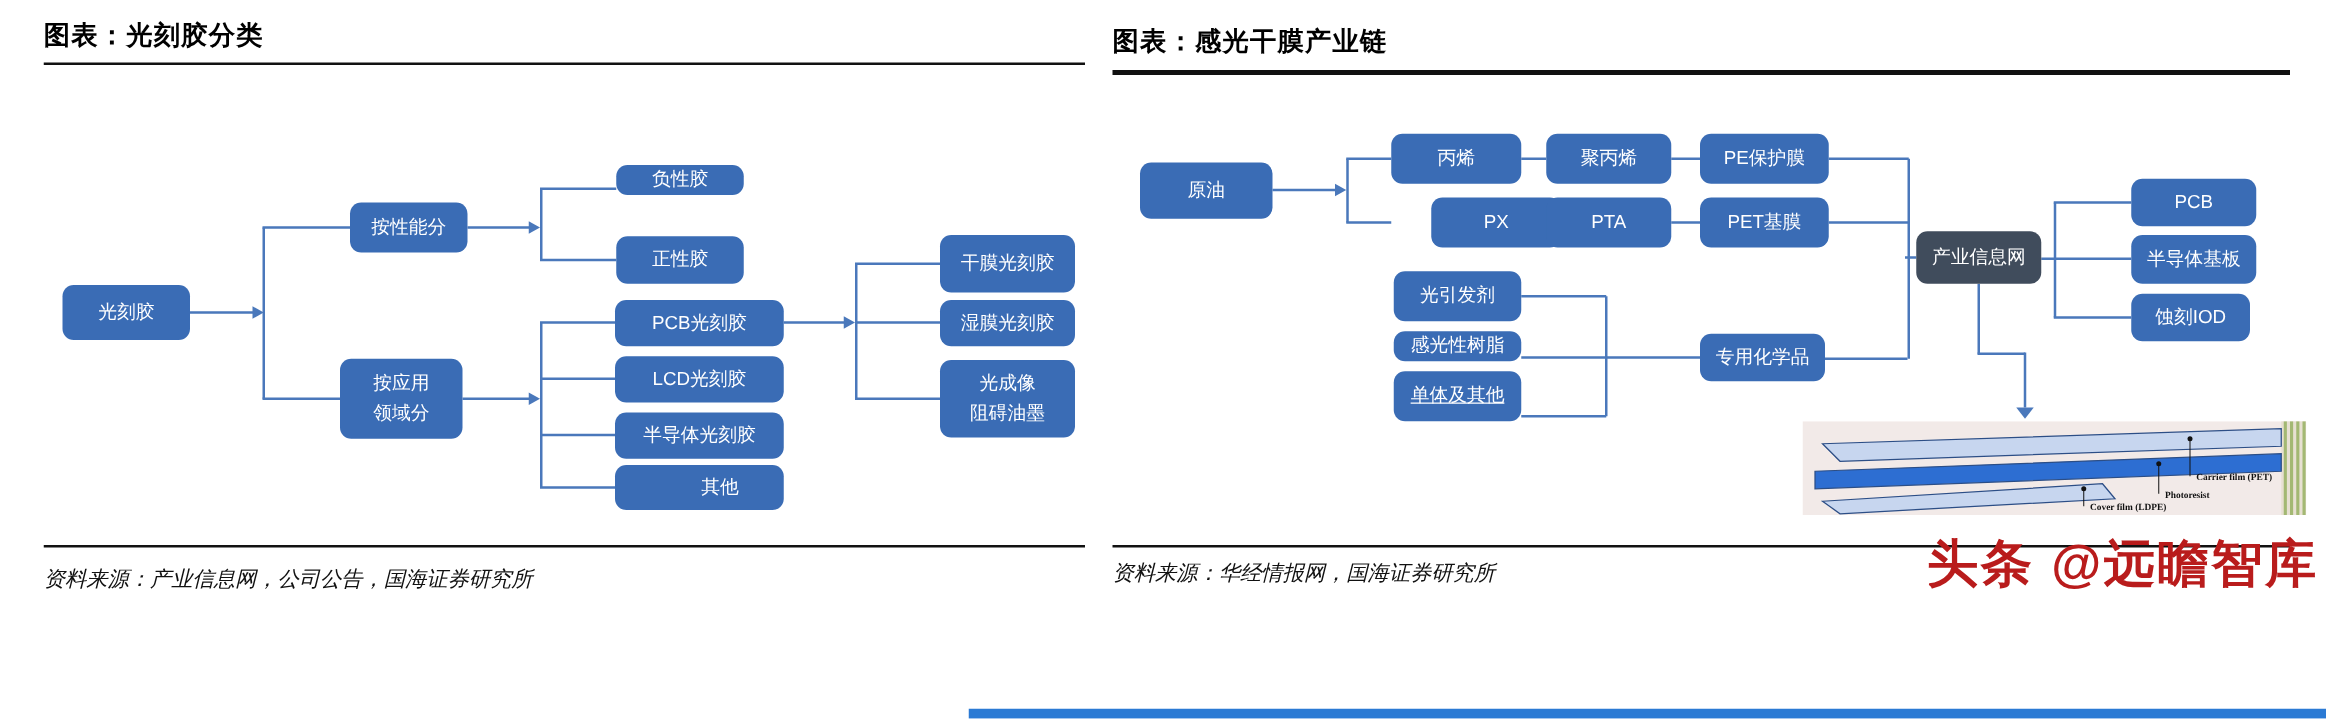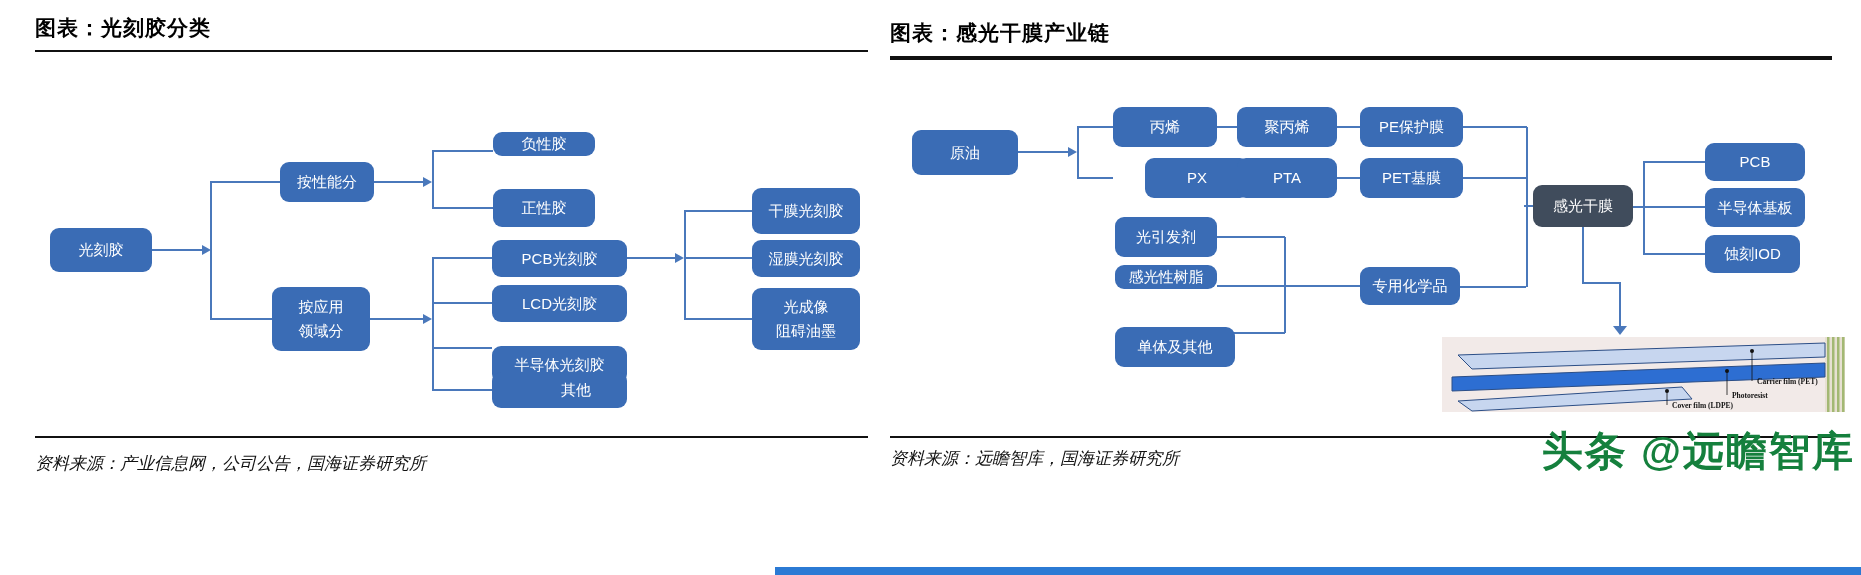--- a/index.html
+++ b/index.html
@@ -12,21 +12,21 @@
         font-size:15px;line-height:1.6;white-space:pre-line;box-sizing:border-box;}
   .node.dark{background:#404c5c;}
   .cline{position:absolute;background:#4a78bb;}
   .cline.h{height:1.5px;}
   .cline.v{width:1.5px;}
   .arrow{position:absolute;width:0;height:0;}
   .arrow.right{border-top:5px solid transparent;border-bottom:5px solid transparent;border-left:9px solid #4a78bb;}
   .arrow.down{border-left:7px solid transparent;border-right:7px solid transparent;border-top:9px solid #4a78bb;}
   .source-text{position:absolute;font-family:"Liberation Serif","DejaVu Serif",serif;
                font-style:italic;font-size:17px;color:#111;}
-  #watermark{position:absolute;top:424px;right:6px;font-size:41px;font-weight:900;color:#15803d;
+  #watermark{position:absolute;top:424px;right:6px;font-size:41px;font-weight:900;color:#b91c1c;
              letter-spacing:2px;white-space:nowrap;}
   #bottom-bar{position:absolute;left:775px;top:567px;width:1086px;height:8px;background:#2b7ad4;}
   #film-svg{position:absolute;left:1442px;top:337px;width:403px;height:75px;}
   .film-label{font-family:"Liberation Serif","DejaVu Serif",serif;font-size:7.5px;fill:#111;font-weight:bold;}
   .layer{position:absolute;inset:0;}
 </style>
 </head>
 <body>
 
 <div id="page">
@@ -62,21 +62,21 @@
       <div class="arrow right" style="left: 423px; top: 314px;"></div>
       <div class="arrow right" style="left: 675px; top: 253px;"></div>
       <div class="node" style="left: 50px; top: 228px; width: 102px; height: 44px;">光刻胶</div>
       <div class="node" style="left: 280px; top: 162px; width: 94px; height: 40px;">按性能分</div>
       <div class="node" style="left: 272px; top: 287px; width: 98px; height: 64px;">按应用
 领域分</div>
       <div class="node" style="left: 493px; top: 132px; width: 102px; height: 24px;">负性胶</div>
       <div class="node" style="left: 493px; top: 189px; width: 102px; height: 38px;">正性胶</div>
       <div class="node" style="left: 492px; top: 240px; width: 135px; height: 37px;">PCB光刻胶</div>
       <div class="node" style="left: 492px; top: 285px; width: 135px; height: 37px;">LCD光刻胶</div>
-      <div class="node" style="left: 492px; top: 346px; width: 135px; height: 37px;">半导体光刻胶</div>
+      <div class="node" style="left: 492px; top: 330px; width: 135px; height: 37px;">半导体光刻胶</div>
       <div class="node" style="left: 492px; top: 372px; width: 135px; height: 36px; padding-left: 33px;">其他</div>
       <div class="node" style="left: 752px; top: 188px; width: 108px; height: 46px;">干膜光刻胶</div>
       <div class="node" style="left: 752px; top: 240px; width: 108px; height: 37px;">湿膜光刻胶</div>
       <div class="node" style="left: 752px; top: 288px; width: 108px; height: 62px;">光成像
 阻碍油墨</div>
     </div>
   <div id="right-diagram" class="layer">
       <div class="cline h" style="left: 1018px; top: 151px; width: 51px;"></div>
       <div class="cline v" style="left: 1077px; top: 127px; height: 51px;"></div>
       <div class="cline h" style="left: 1077px; top: 126px; width: 36px;"></div>
@@ -105,23 +105,23 @@
       <div class="arrow down" style="left: 1613px; top: 326px;"></div>
       <div class="node" style="left: 912px; top: 130px; width: 106px; height: 45px;">原油</div>
       <div class="node" style="left: 1113px; top: 107px; width: 104px; height: 40px;">丙烯</div>
       <div class="node" style="left: 1145px; top: 158px; width: 104px; height: 40px;">PX</div>
       <div class="node" style="left: 1237px; top: 107px; width: 100px; height: 40px;">聚丙烯</div>
       <div class="node" style="left: 1237px; top: 158px; width: 100px; height: 40px;">PTA</div>
       <div class="node" style="left: 1360px; top: 107px; width: 103px; height: 40px;">PE保护膜</div>
       <div class="node" style="left: 1360px; top: 158px; width: 103px; height: 40px;">PET基膜</div>
       <div class="node" style="left: 1115px; top: 217px; width: 102px; height: 40px;">光引发剂</div>
       <div class="node" style="left: 1115px; top: 265px; width: 102px; height: 24px;">感光性树脂</div>
-      <div class="node" style="left: 1115px; top: 327px; width: 120px; height: 40px;">单体及其他</div>
+      <div class="node" style="left: 1115px; top: 297px; width: 102px; height: 40px; text-decoration: underline;">单体及其他</div>
       <div class="node" style="left: 1360px; top: 267px; width: 100px; height: 38px;">专用化学品</div>
-      <div class="node dark" style="left: 1533px; top: 185px; width: 100px; height: 42px;">感光干膜</div>
+      <div class="node dark" style="left: 1533px; top: 185px; width: 100px; height: 42px;">产业信息网</div>
       <div class="node" style="left: 1705px; top: 143px; width: 100px; height: 38px;">PCB</div>
       <div class="node" style="left: 1705px; top: 188px; width: 100px; height: 39px;">半导体基板</div>
       <div class="node" style="left: 1705px; top: 235px; width: 95px; height: 38px;">蚀刻IOD</div>
     </div>
 
   <svg id="film-svg" viewBox="0 0 403 75">
     <rect width="403" height="75" fill="#f2eae8"></rect>
     <g>
       <rect x="383" width="20" height="75" fill="#e7e0d2"></rect>
       <rect x="385" width="2.5" height="75" fill="#a3b873"></rect>
@@ -144,18 +144,18 @@
     </g>
     <text class="film-label" x="315" y="47">Carrier film (PET)</text>
     <text class="film-label" x="290" y="61">Photoresist</text>
     <text class="film-label" x="230" y="71">Cover film (LDPE)</text>
   </svg>
 
   <div class="rule" style="left:35px;top:436px;width:833px;height:2px;"></div>
   <div class="source-text" style="left:35px;top:452px;">资料来源：产业信息网，公司公告，国海证券研究所</div>
 
   <div class="rule" style="left:890px;top:436px;width:942px;height:2px;"></div>
-  <div class="source-text" style="left:890px;top:447px;">资料来源：远瞻智库，国海证券研究所</div>
+  <div class="source-text" style="left:890px;top:447px;">资料来源：华经情报网，国海证券研究所</div>
 
   <div id="watermark">头条 @远瞻智库</div>
   <div id="bottom-bar"></div>
 
 </div>
 
 </body></html>

